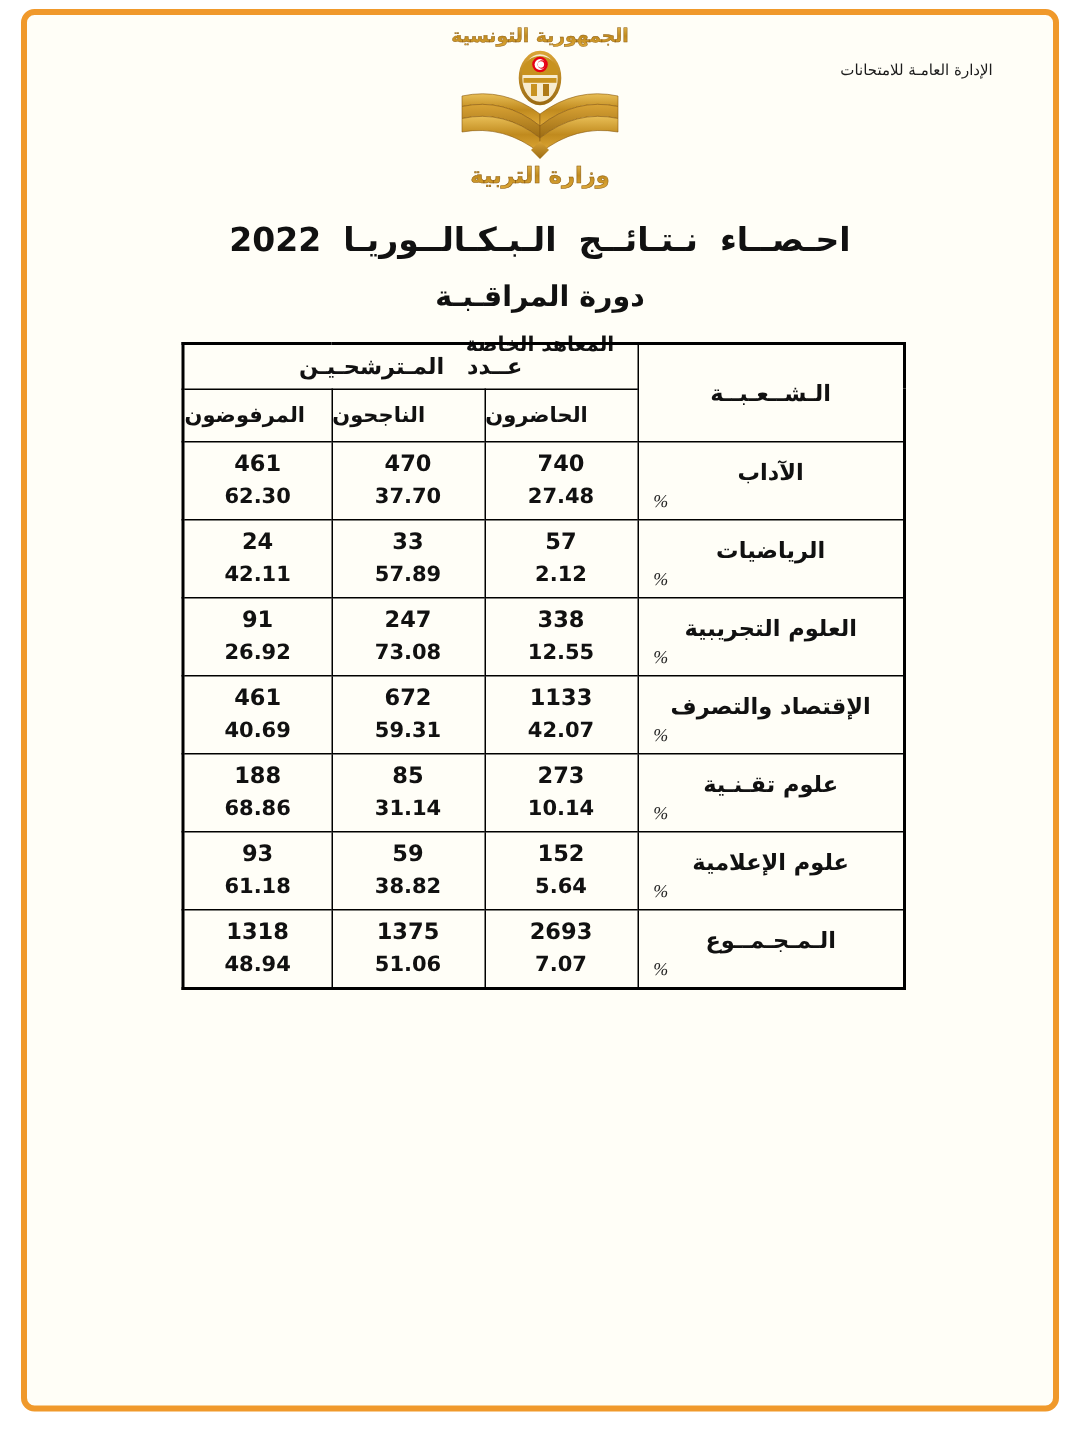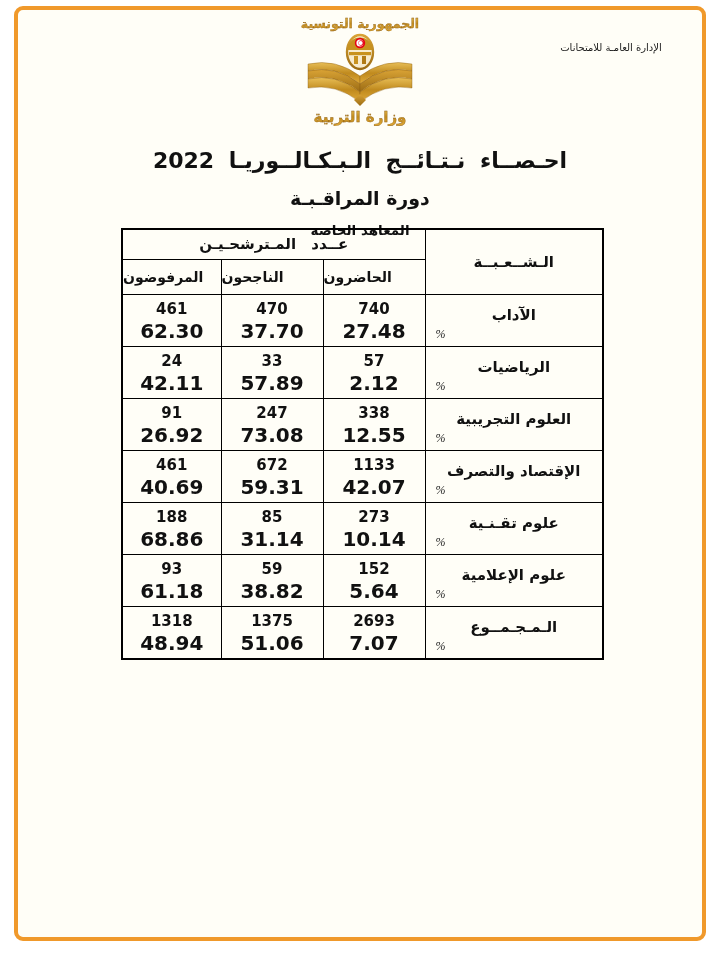--- a/index.html
+++ b/index.html
@@ -34,21 +34,21 @@
     position:absolute; left:121px; top:228px; width:481px;
     border-collapse:collapse; table-layout:fixed; direction:rtl;
     border:2.5px solid #000;
   }
   table.stats td { border:1.6px solid #000; padding:0; vertical-align:middle;margin-top:12px; }
   .th-cands { height:30px; text-align:center; font-weight:bold; font-size:15px; word-spacing:10px; }
   .th-sub   { height:35px; text-align:left; font-weight:bold; font-size:14px; padding-top:8px; }
   .th-branch{ text-align:center; font-weight:bold; font-size:15px; letter-spacing:0.5px; }
   .num-cell { height:52px; text-align:center; font-weight:bold; }
   .num-cell .count { font-size:15px; line-height:22px; direction:ltr; }
-  .num-cell .pct   { font-size:20px; line-height:22px; direction:ltr; }
+  .num-cell .pct   { font-size:14px; line-height:22px; direction:ltr; }
   .branch-cell { position:relative; text-align:center; font-weight:bold; font-size:15px; }
   .branch-cell .bname { display:block; padding-bottom:10px; }
   .pct-sym {
     position:absolute; left:10px; bottom:4px; font-weight:normal;
     font-family:"Liberation Serif", serif; font-style:italic; font-size:12px; color:#222;
   }
   .total-row .num-cell { height:53px; }
 </style>
 </head>
 <body>

